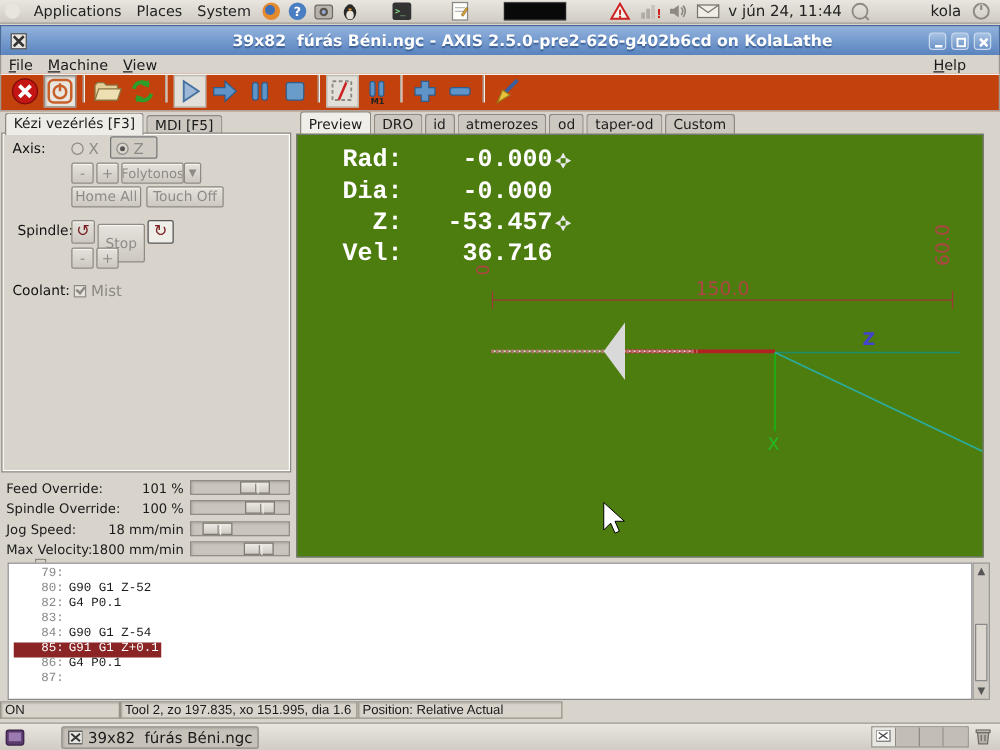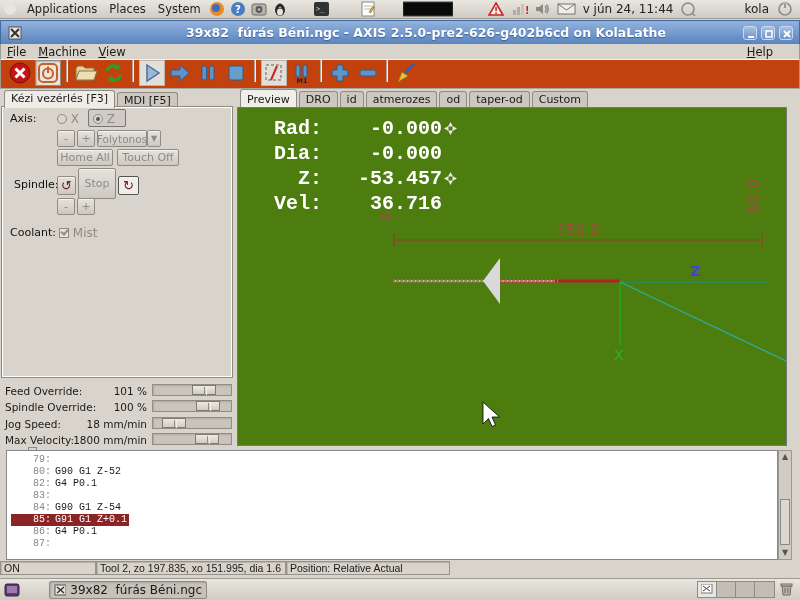--- a/index.html
+++ b/index.html
@@ -297,21 +297,21 @@
   <span class="sbtn" style="left:57px;top:130px;width:18px;height:17px">-</span>
   <span class="sbtn" style="left:77px;top:130px;width:18px;height:17px">+</span>
   <span class="sbtn" style="left:97px;top:130px;width:50px;height:17px;font-size:10.5px;overflow:hidden">Folytonos</span>
   <span class="sbtn" style="left:147px;top:130px;width:14px;height:17px;font-size:8px">▼</span>
 
   <span class="sbtn" style="left:57px;top:149px;width:56px;height:17px">Home All</span>
   <span class="sbtn" style="left:117px;top:149px;width:62px;height:17px">Touch Off</span>
 
   <span class="abs ctl-label" style="left:14px;top:178px">Spindle:</span>
   <span class="sbtn" style="left:57px;top:176px;width:19px;height:19px;color:#7a2020;font-size:13px">↺</span>
-  <span class="sbtn" style="left:78px;top:168px;width:38px;height:31px">Stop</span>
+  <span class="sbtn" style="left:78px;top:179px;width:38px;height:31px">Stop</span>
   <span class="sbtn" style="left:118px;top:176px;width:21px;height:19px;color:#7a2020;font-size:13px;background:#efede8;border-color:#555">↻</span>
   <span class="sbtn" style="left:57px;top:198px;width:18px;height:17px">-</span>
   <span class="sbtn" style="left:77px;top:198px;width:18px;height:17px">+</span>
 
   <span class="abs ctl-label" style="left:10px;top:226px">Coolant:</span>
   <span class="abs dis" style="left:59px;top:226px"><span class="check"></span> <span>Mist</span></span>
 
   <div class="srow" style="top:383px">
     <span class="slab">Feed Override:</span>
     <span class="sval">101 %</span>

